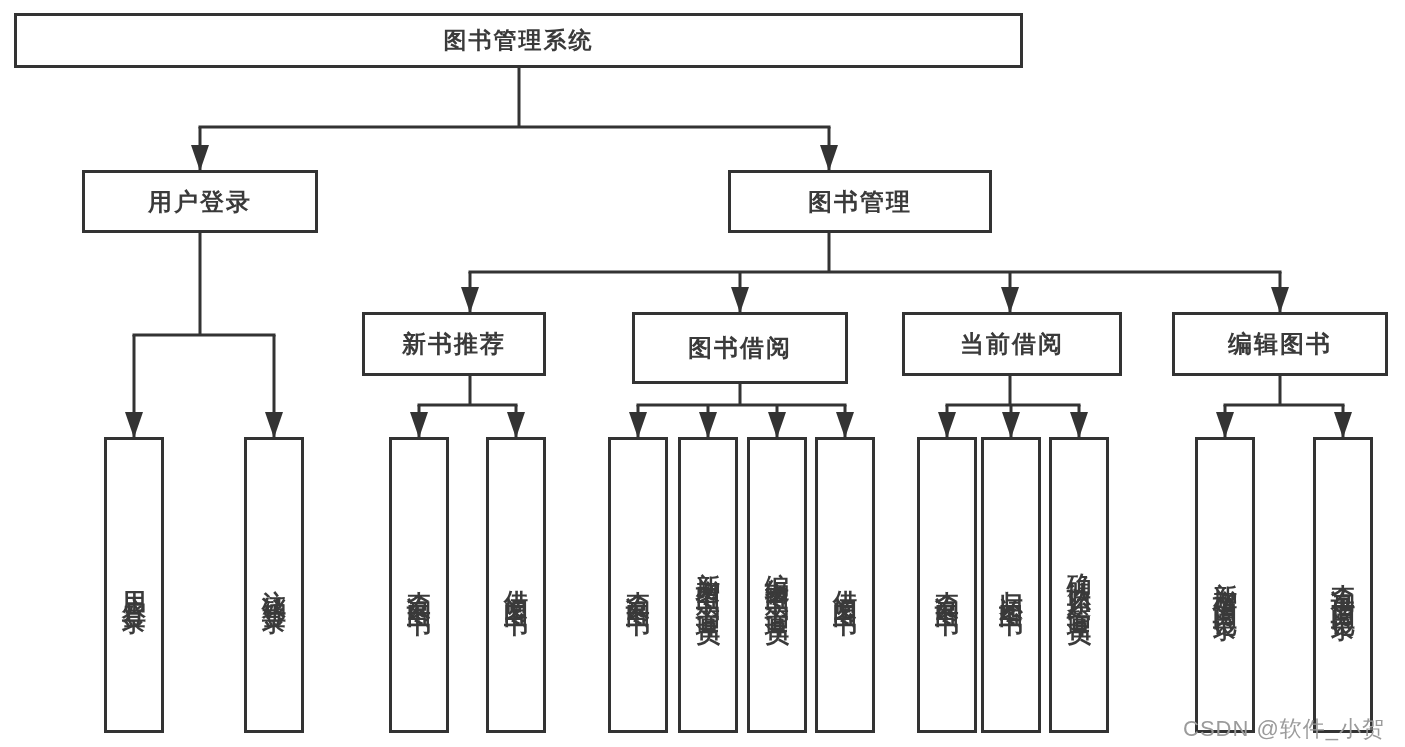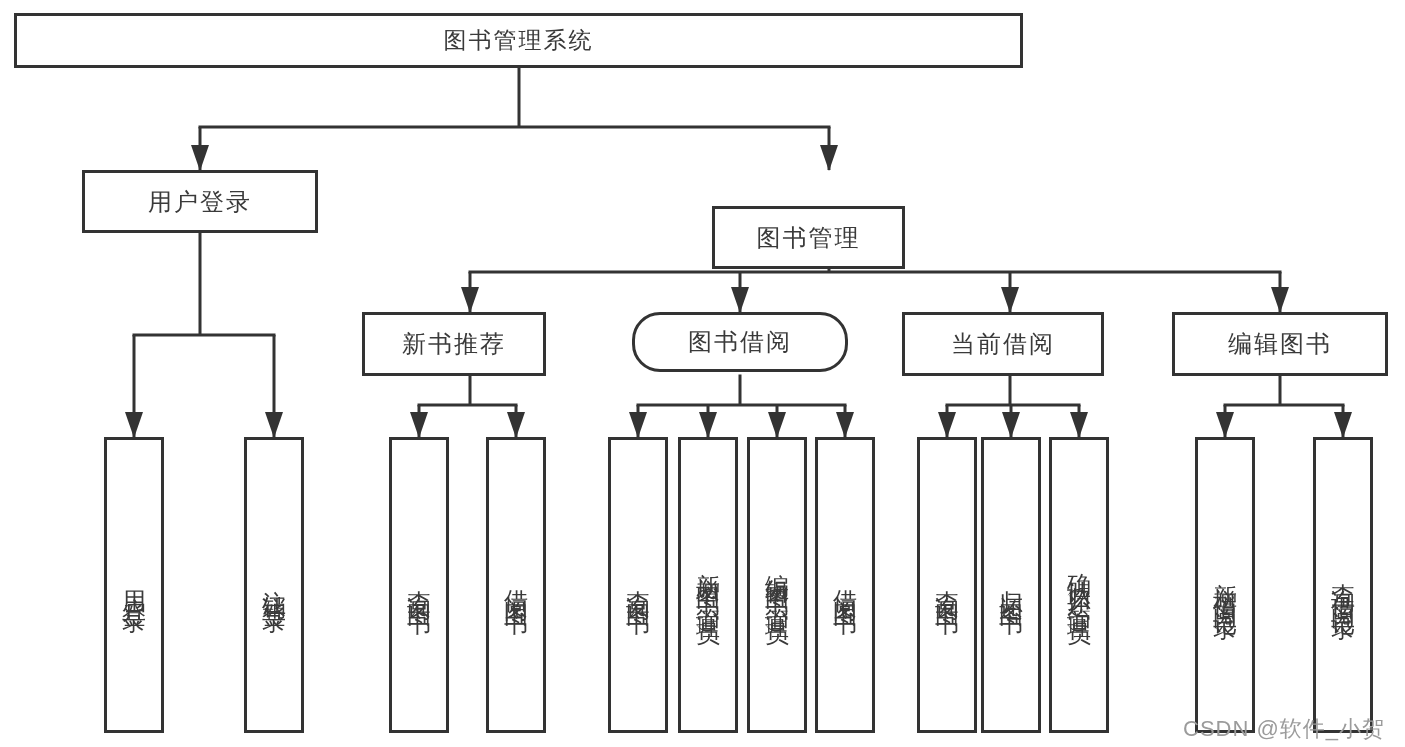--- a/index.html
+++ b/index.html
@@ -29,20 +29,21 @@
     box-sizing:border-box;
     border:3px solid var(--line);
     background:var(--background);
     display:flex;
     align-items:center;
     justify-content:center;
     font-size:24px;
     letter-spacing:2px;
     color:var(--text);
     white-space:nowrap;
+    font-weight:bold;
   }
   .root{font-size:23px;}
   .leaf{width:60px;height:296px;top:437px;}
   .vtext{
     writing-mode:vertical-rl;
     text-orientation:mixed;
     letter-spacing:7px;
     font-size:24px;
     line-height:1;
     white-space:nowrap;
@@ -95,25 +96,25 @@
       <path d="M1011,405 V437" marker-end="url(#arrow)"></path>
       <path d="M1079,405 V437" marker-end="url(#arrow)"></path>
       <path d="M1225,405 V437" marker-end="url(#arrow)"></path>
       <path d="M1343,405 V437" marker-end="url(#arrow)"></path>
     </g>
   </svg>
 
   <div class="box root" style="left:14px;top:13px;width:1009px;height:55px;">图书管理系统</div>
 
   <div class="box" style="left:82px;top:170px;width:236px;height:63px;">用户登录</div>
-  <div class="box" style="left:712px;top:170px;width:193px;height:63px;margin-top:36px;">图书管理</div>
+  <div class="box" style="left:728px;top:170px;width:264px;height:63px;">图书管理</div>
 
   <div class="box" style="left:362px;top:312px;width:184px;height:64px;">新书推荐</div>
-  <div class="box" style="left:632px;top:312px;width:216px;height:60px;border-radius:28px;">图书借阅</div>
-  <div class="box" style="left:902px;top:312px;width:202px;height:64px;">当前借阅</div>
+  <div class="box" style="left:632px;top:312px;width:216px;height:72px;">图书借阅</div>
+  <div class="box" style="left:902px;top:312px;width:220px;height:64px;">当前借阅</div>
   <div class="box" style="left:1172px;top:312px;width:216px;height:64px;">编辑图书</div>
 
   <div class="box leaf" style="left:104px;">
     <span class="vtext">用户登录</span>
   </div>
   <div class="box leaf" style="left:244px;">
     <span class="vtext">注销登录</span>
   </div>
 
   <div class="box leaf" style="left:389px;">

